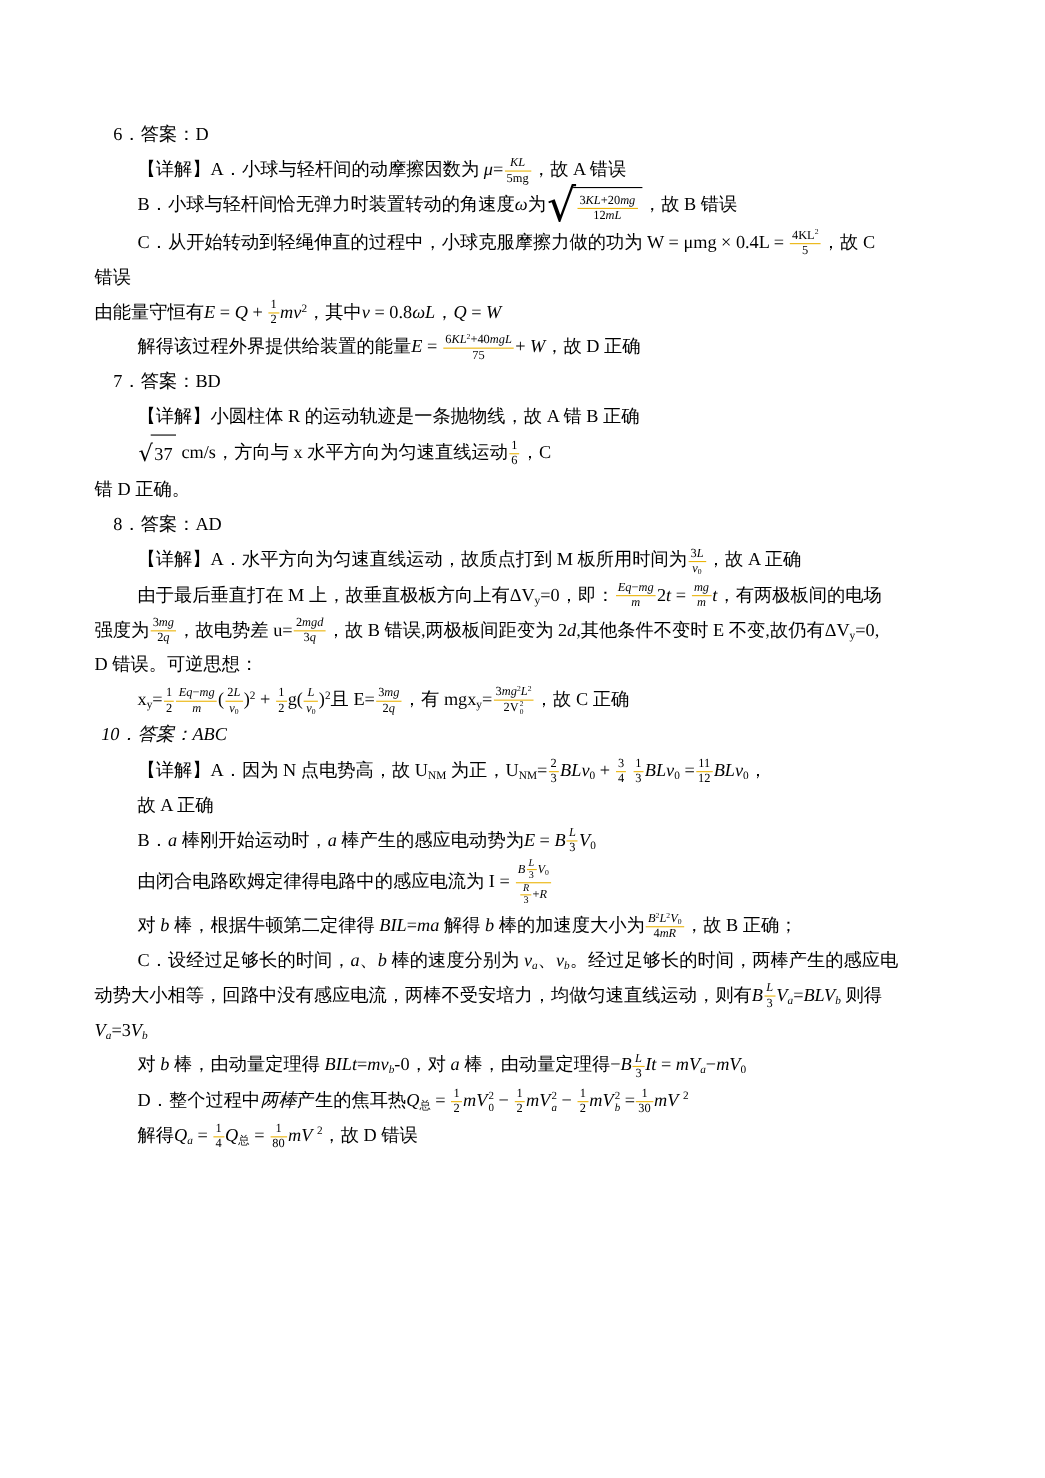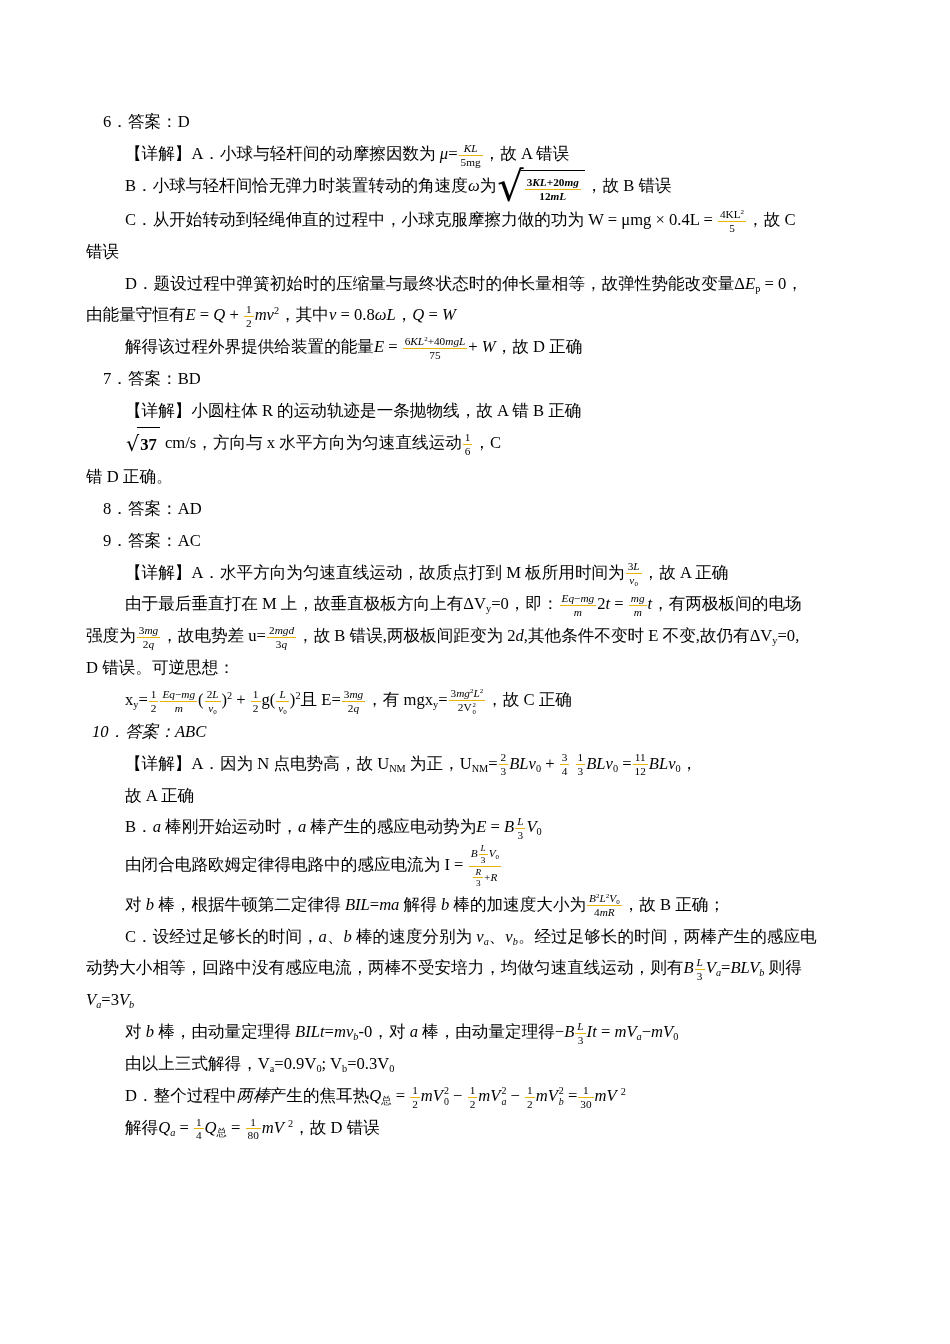--- a/index.html
+++ b/index.html
@@ -24,66 +24,63 @@
   
   sup.sp{font-size:0.62em;vertical-align:0.55em;line-height:0;letter-spacing:0;}
   sub.sb{font-size:0.62em;vertical-align:-0.28em;line-height:0;}
   
   .ss{display:inline-block;vertical-align:-0.45em;font-size:0.6em;line-height:1.1;text-align:left;margin-left:1px;}
   .ss span{display:block;}
   
   .sqrt{display:inline-flex;align-items:center;vertical-align:middle;margin:0 1px;}
   .sqrt .rsym{font-family:"DejaVu Sans",sans-serif;font-size:1.25em;line-height:0.8;margin-right:-2px;}
   .sqrt.tall .rsym{font-size:2.5em;line-height:0.75;margin-right:-3px;}
-  .sqrt .rbody{border-top:1.4px solid #000;padding:1px 3px 0 3px;font-weight:bold;}
+  .sqrt .rbody{border-top:1.4px solid #000;padding:1px 3px 0 3px;}
 </style>
 </head>
 <body>
 
 <div class="page">
     <p class="para ind1"><span class="run">6．答案：D</span></p>
     <p class="para ind2"><span class="run">【详解】A．小球与轻杆间的动摩擦因数为 </span><span class="run it">μ</span><span class="run">=</span><span class="frac"><span class="fn"><span class="run it">KL</span></span><span class="fd"><span class="run">5mg</span></span></span><span class="run">，故 A 错误</span></p>
     <p class="para ind2"><span class="run">B．小球与轻杆间恰无弹力时装置转动的角速度</span><span class="run it">ω</span><span class="run">为</span><span class="sqrt tall">
         <span class="rsym">√</span>
         <span class="rbody"><span class="frac"><span class="fn"><span class="run">3</span><span class="run it">KL</span><span class="run">+20</span><span class="run it">mg</span></span><span class="fd"><span class="run">12</span><span class="run it">mL</span></span></span></span>
       </span><span class="run">，故 B 错误</span></p>
     <p class="para ind2"><span class="run">C．从开始转动到轻绳伸直的过程中，小球克服摩擦力做的功为 W = μmg × 0.4L = </span><span class="frac"><span class="fn"><span class="run">4KL</span><sup class="sp"><span class="run">2</span></sup></span><span class="fd"><span class="run">5</span></span></span><span class="run">，故 C</span></p>
     <p class="para ind0"><span class="run">错误</span></p>
-    <p class="para ind2"><span class="run">D．题设过程中弹簧初始时的压缩量与最终状态时的伸长量相等，故弹性势能改变量Δ</span><span class="run it">E</span><sub class="sb"><span class="run">p</span></sub><span class="run"> = 0，</span></p>
     <p class="para ind0"><span class="run">由能量守恒有</span><span class="run it">E</span><span class="run"> = </span><span class="run it">Q</span><span class="run"> + </span><span class="frac"><span class="fn"><span class="run">1</span></span><span class="fd"><span class="run">2</span></span></span><span class="run it">mv</span><sup class="sp"><span class="run">2</span></sup><span class="run">，其中</span><span class="run it">v</span><span class="run"> = 0.8</span><span class="run it">ωL</span><span class="run">，</span><span class="run it">Q</span><span class="run"> = </span><span class="run it">W</span></p>
     <p class="para ind2"><span class="run">解得该过程外界提供给装置的能量</span><span class="run it">E</span><span class="run"> = </span><span class="frac"><span class="fn"><span class="run">6</span><span class="run it">KL</span><sup class="sp"><span class="run">2</span></sup><span class="run">+40</span><span class="run it">mgL</span></span><span class="fd"><span class="run">75</span></span></span><span class="run">+ </span><span class="run it">W</span><span class="run">，故 D 正确</span></p>
     <p class="para ind1"><span class="run">7．答案：BD</span></p>
     <p class="para ind2"><span class="run">【详解】小圆柱体 R 的运动轨迹是一条抛物线，故 A 错 B 正确</span></p>
     <p class="para ind2"><span class="sqrt">
         <span class="rsym">√</span>
         <span class="rbody"><span class="run">37</span></span>
       </span><span class="run">  cm/s，方向与 x 水平方向为匀速直线运动</span><span class="frac"><span class="fn"><span class="run">1</span></span><span class="fd"><span class="run">6</span></span></span><span class="run">，C</span></p>
     <p class="para ind0"><span class="run">错 D 正确。</span></p>
     <p class="para ind1"><span class="run">8．答案：AD</span></p>
-    <p class="para ind1"><span class="run">9．答案：AC</span></p>
     <p class="para ind2"><span class="run">【详解】A．水平方向为匀速直线运动，故质点打到 M 板所用时间为</span><span class="frac"><span class="fn"><span class="run">3</span><span class="run it">L</span></span><span class="fd"><span class="run it">v</span><sub class="sb"><span class="run">0</span></sub></span></span><span class="run">，故 A 正确</span></p>
     <p class="para ind2"><span class="run">由于最后垂直打在 M 上，故垂直极板方向上有ΔV</span><sub class="sb"><span class="run">y</span></sub><span class="run">=0，即：</span><span class="frac"><span class="fn"><span class="run it">Eq</span><span class="run">−</span><span class="run it">mg</span></span><span class="fd"><span class="run it">m</span></span></span><span class="run">2</span><span class="run it">t</span><span class="run"> = </span><span class="frac"><span class="fn"><span class="run it">mg</span></span><span class="fd"><span class="run it">m</span></span></span><span class="run it">t</span><span class="run">，有两极板间的电场</span></p>
     <p class="para ind0"><span class="run">强度为</span><span class="frac"><span class="fn"><span class="run">3</span><span class="run it">mg</span></span><span class="fd"><span class="run">2</span><span class="run it">q</span></span></span><span class="run">，故电势差 u=</span><span class="frac"><span class="fn"><span class="run">2</span><span class="run it">mgd</span></span><span class="fd"><span class="run">3</span><span class="run it">q</span></span></span><span class="run">，故 B 错误,两极板间距变为 2</span><span class="run it">d</span><span class="run">,其他条件不变时 E 不变,故仍有ΔV</span><sub class="sb"><span class="run">y</span></sub><span class="run">=0,</span></p>
     <p class="para ind0"><span class="run">D 错误。可逆思想：</span></p>
     <p class="para ind2"><span class="run">x</span><sub class="sb"><span class="run">y</span></sub><span class="run">=</span><span class="frac"><span class="fn"><span class="run">1</span></span><span class="fd"><span class="run">2</span></span></span><span class="frac"><span class="fn"><span class="run it">Eq</span><span class="run">−</span><span class="run it">mg</span></span><span class="fd"><span class="run it">m</span></span></span><span class="run">(</span><span class="frac"><span class="fn"><span class="run">2</span><span class="run it">L</span></span><span class="fd"><span class="run it">v</span><sub class="sb"><span class="run">0</span></sub></span></span><span class="run">)</span><sup class="sp"><span class="run">2</span></sup><span class="run"> + </span><span class="frac"><span class="fn"><span class="run">1</span></span><span class="fd"><span class="run">2</span></span></span><span class="run">g(</span><span class="frac"><span class="fn"><span class="run it">L</span></span><span class="fd"><span class="run it">v</span><sub class="sb"><span class="run">0</span></sub></span></span><span class="run">)</span><sup class="sp"><span class="run">2</span></sup><span class="run">且 E=</span><span class="frac"><span class="fn"><span class="run">3</span><span class="run it">mg</span></span><span class="fd"><span class="run">2</span><span class="run it">q</span></span></span><span class="run">，有 mgx</span><sub class="sb"><span class="run">y</span></sub><span class="run">=</span><span class="frac"><span class="fn"><span class="run">3</span><span class="run it">mg</span><sup class="sp"><span class="run">2</span></sup><span class="run it">L</span><sup class="sp"><span class="run">2</span></sup></span><span class="fd"><span class="run">2V</span><span class="ss"><span class="ssa">
               <span class="run">2</span>
             </span><span class="ssb">
               <span class="run">0</span>
             </span></span></span></span><span class="run">，故 C 正确</span></p>
     <p class="para ind3"><span class="run">10．答案：ABC</span></p>
     <p class="para ind2"><span class="run">【详解】A．因为 N 点电势高，故 U</span><sub class="sb"><span class="run">NM</span></sub><span class="run"> 为正，U</span><sub class="sb"><span class="run">NM</span></sub><span class="run">=</span><span class="frac"><span class="fn"><span class="run">2</span></span><span class="fd"><span class="run">3</span></span></span><span class="run it">BLv</span><sub class="sb"><span class="run">0</span></sub><span class="run"> + </span><span class="frac"><span class="fn"><span class="run">3</span></span><span class="fd"><span class="run">4</span></span></span><span class="run"> </span><span class="frac"><span class="fn"><span class="run">1</span></span><span class="fd"><span class="run">3</span></span></span><span class="run it">BLv</span><sub class="sb"><span class="run">0</span></sub><span class="run"> =</span><span class="frac"><span class="fn"><span class="run">11</span></span><span class="fd"><span class="run">12</span></span></span><span class="run it">BLv</span><sub class="sb"><span class="run">0</span></sub><span class="run">，</span></p>
     <p class="para ind2"><span class="run">故 A 正确</span></p>
     <p class="para ind2"><span class="run">B．</span><span class="run it">a</span><span class="run"> 棒刚开始运动时，</span><span class="run it">a</span><span class="run"> 棒产生的感应电动势为</span><span class="run it">E</span><span class="run"> = </span><span class="run it">B</span><span class="frac"><span class="fn"><span class="run it">L</span></span><span class="fd"><span class="run">3</span></span></span><span class="run it">V</span><sub class="sb"><span class="run">0</span></sub></p>
     <p class="para ind2"><span class="run">由闭合电路欧姆定律得电路中的感应电流为 I = </span><span class="frac"><span class="fn"><span class="run it">B</span><span class="frac"><span class="fn"><span class="run it">L</span></span><span class="fd"><span class="run">3</span></span></span><span class="run it">V</span><sub class="sb"><span class="run">0</span></sub></span><span class="fd"><span class="frac"><span class="fn"><span class="run it">R</span></span><span class="fd"><span class="run">3</span></span></span><span class="run">+</span><span class="run it">R</span></span></span></p>
     <p class="para ind2"><span class="run">对 </span><span class="run it">b</span><span class="run"> 棒，根据牛顿第二定律得 </span><span class="run it">BIL</span><span class="run">=</span><span class="run it">ma</span><span class="run"> 解得 </span><span class="run it">b</span><span class="run"> 棒的加速度大小为</span><span class="frac"><span class="fn"><span class="run it">B</span><sup class="sp"><span class="run">2</span></sup><span class="run it">L</span><sup class="sp"><span class="run">2</span></sup><span class="run it">V</span><sub class="sb"><span class="run">0</span></sub></span><span class="fd"><span class="run">4</span><span class="run it">mR</span></span></span><span class="run">，故 B 正确；</span></p>
     <p class="para ind2"><span class="run">C．设经过足够长的时间，</span><span class="run it">a</span><span class="run">、</span><span class="run it">b</span><span class="run"> 棒的速度分别为 </span><span class="run it">v</span><sub class="sb"><span class="run it">a</span></sub><span class="run">、</span><span class="run it">v</span><sub class="sb"><span class="run it">b</span></sub><span class="run">。经过足够长的时间，两棒产生的感应电</span></p>
     <p class="para ind0"><span class="run">动势大小相等，回路中没有感应电流，两棒不受安培力，均做匀速直线运动，则有</span><span class="run it">B</span><span class="frac"><span class="fn"><span class="run it">L</span></span><span class="fd"><span class="run">3</span></span></span><span class="run it">V</span><sub class="sb"><span class="run it">a</span></sub><span class="run">=</span><span class="run it">BLV</span><sub class="sb"><span class="run it">b</span></sub><span class="run"> 则得</span></p>
     <p class="para ind0"><span class="run it">V</span><sub class="sb"><span class="run it">a</span></sub><span class="run">=3</span><span class="run it">V</span><sub class="sb"><span class="run it">b</span></sub></p>
     <p class="para ind2"><span class="run">对 </span><span class="run it">b</span><span class="run"> 棒，由动量定理得 </span><span class="run it">BILt</span><span class="run">=</span><span class="run it">mv</span><sub class="sb"><span class="run it">b</span></sub><span class="run">-0，对 </span><span class="run it">a</span><span class="run"> 棒，由动量定理得−</span><span class="run it">B</span><span class="frac"><span class="fn"><span class="run it">L</span></span><span class="fd"><span class="run">3</span></span></span><span class="run it">It</span><span class="run"> = </span><span class="run it">mV</span><sub class="sb"><span class="run it">a</span></sub><span class="run">−</span><span class="run it">mV</span><sub class="sb"><span class="run">0</span></sub></p>
-    <p class="para ind2"><span class="run">由以上三式解得，V</span><sub class="sb"><span class="run">a</span></sub><span class="run">=0.9V</span><sub class="sb"><span class="run">0</span></sub><span class="run">;  V</span><sub class="sb"><span class="run">b</span></sub><span class="run">=0.3V</span><sub class="sb"><span class="run">0</span></sub></p>
     <p class="para ind2"><span class="run">D．整个过程中</span><span class="run it">两棒</span><span class="run">产生的焦耳热</span><span class="run it">Q</span><sub class="sb"><span class="run">总</span></sub><span class="run"> = </span><span class="frac"><span class="fn"><span class="run">1</span></span><span class="fd"><span class="run">2</span></span></span><span class="run it">mV</span><span class="ss"><span class="ssa">
           <span class="run">2</span>
         </span><span class="ssb">
           <span class="run">0</span>
         </span></span><span class="run"> − </span><span class="frac"><span class="fn"><span class="run">1</span></span><span class="fd"><span class="run">2</span></span></span><span class="run it">mV</span><span class="ss"><span class="ssa">
           <span class="run">2</span>
         </span><span class="ssb">
           <span class="run it">a</span>
         </span></span><span class="run"> − </span><span class="frac"><span class="fn"><span class="run">1</span></span><span class="fd"><span class="run">2</span></span></span><span class="run it">mV</span><span class="ss"><span class="ssa">
           <span class="run">2</span>

